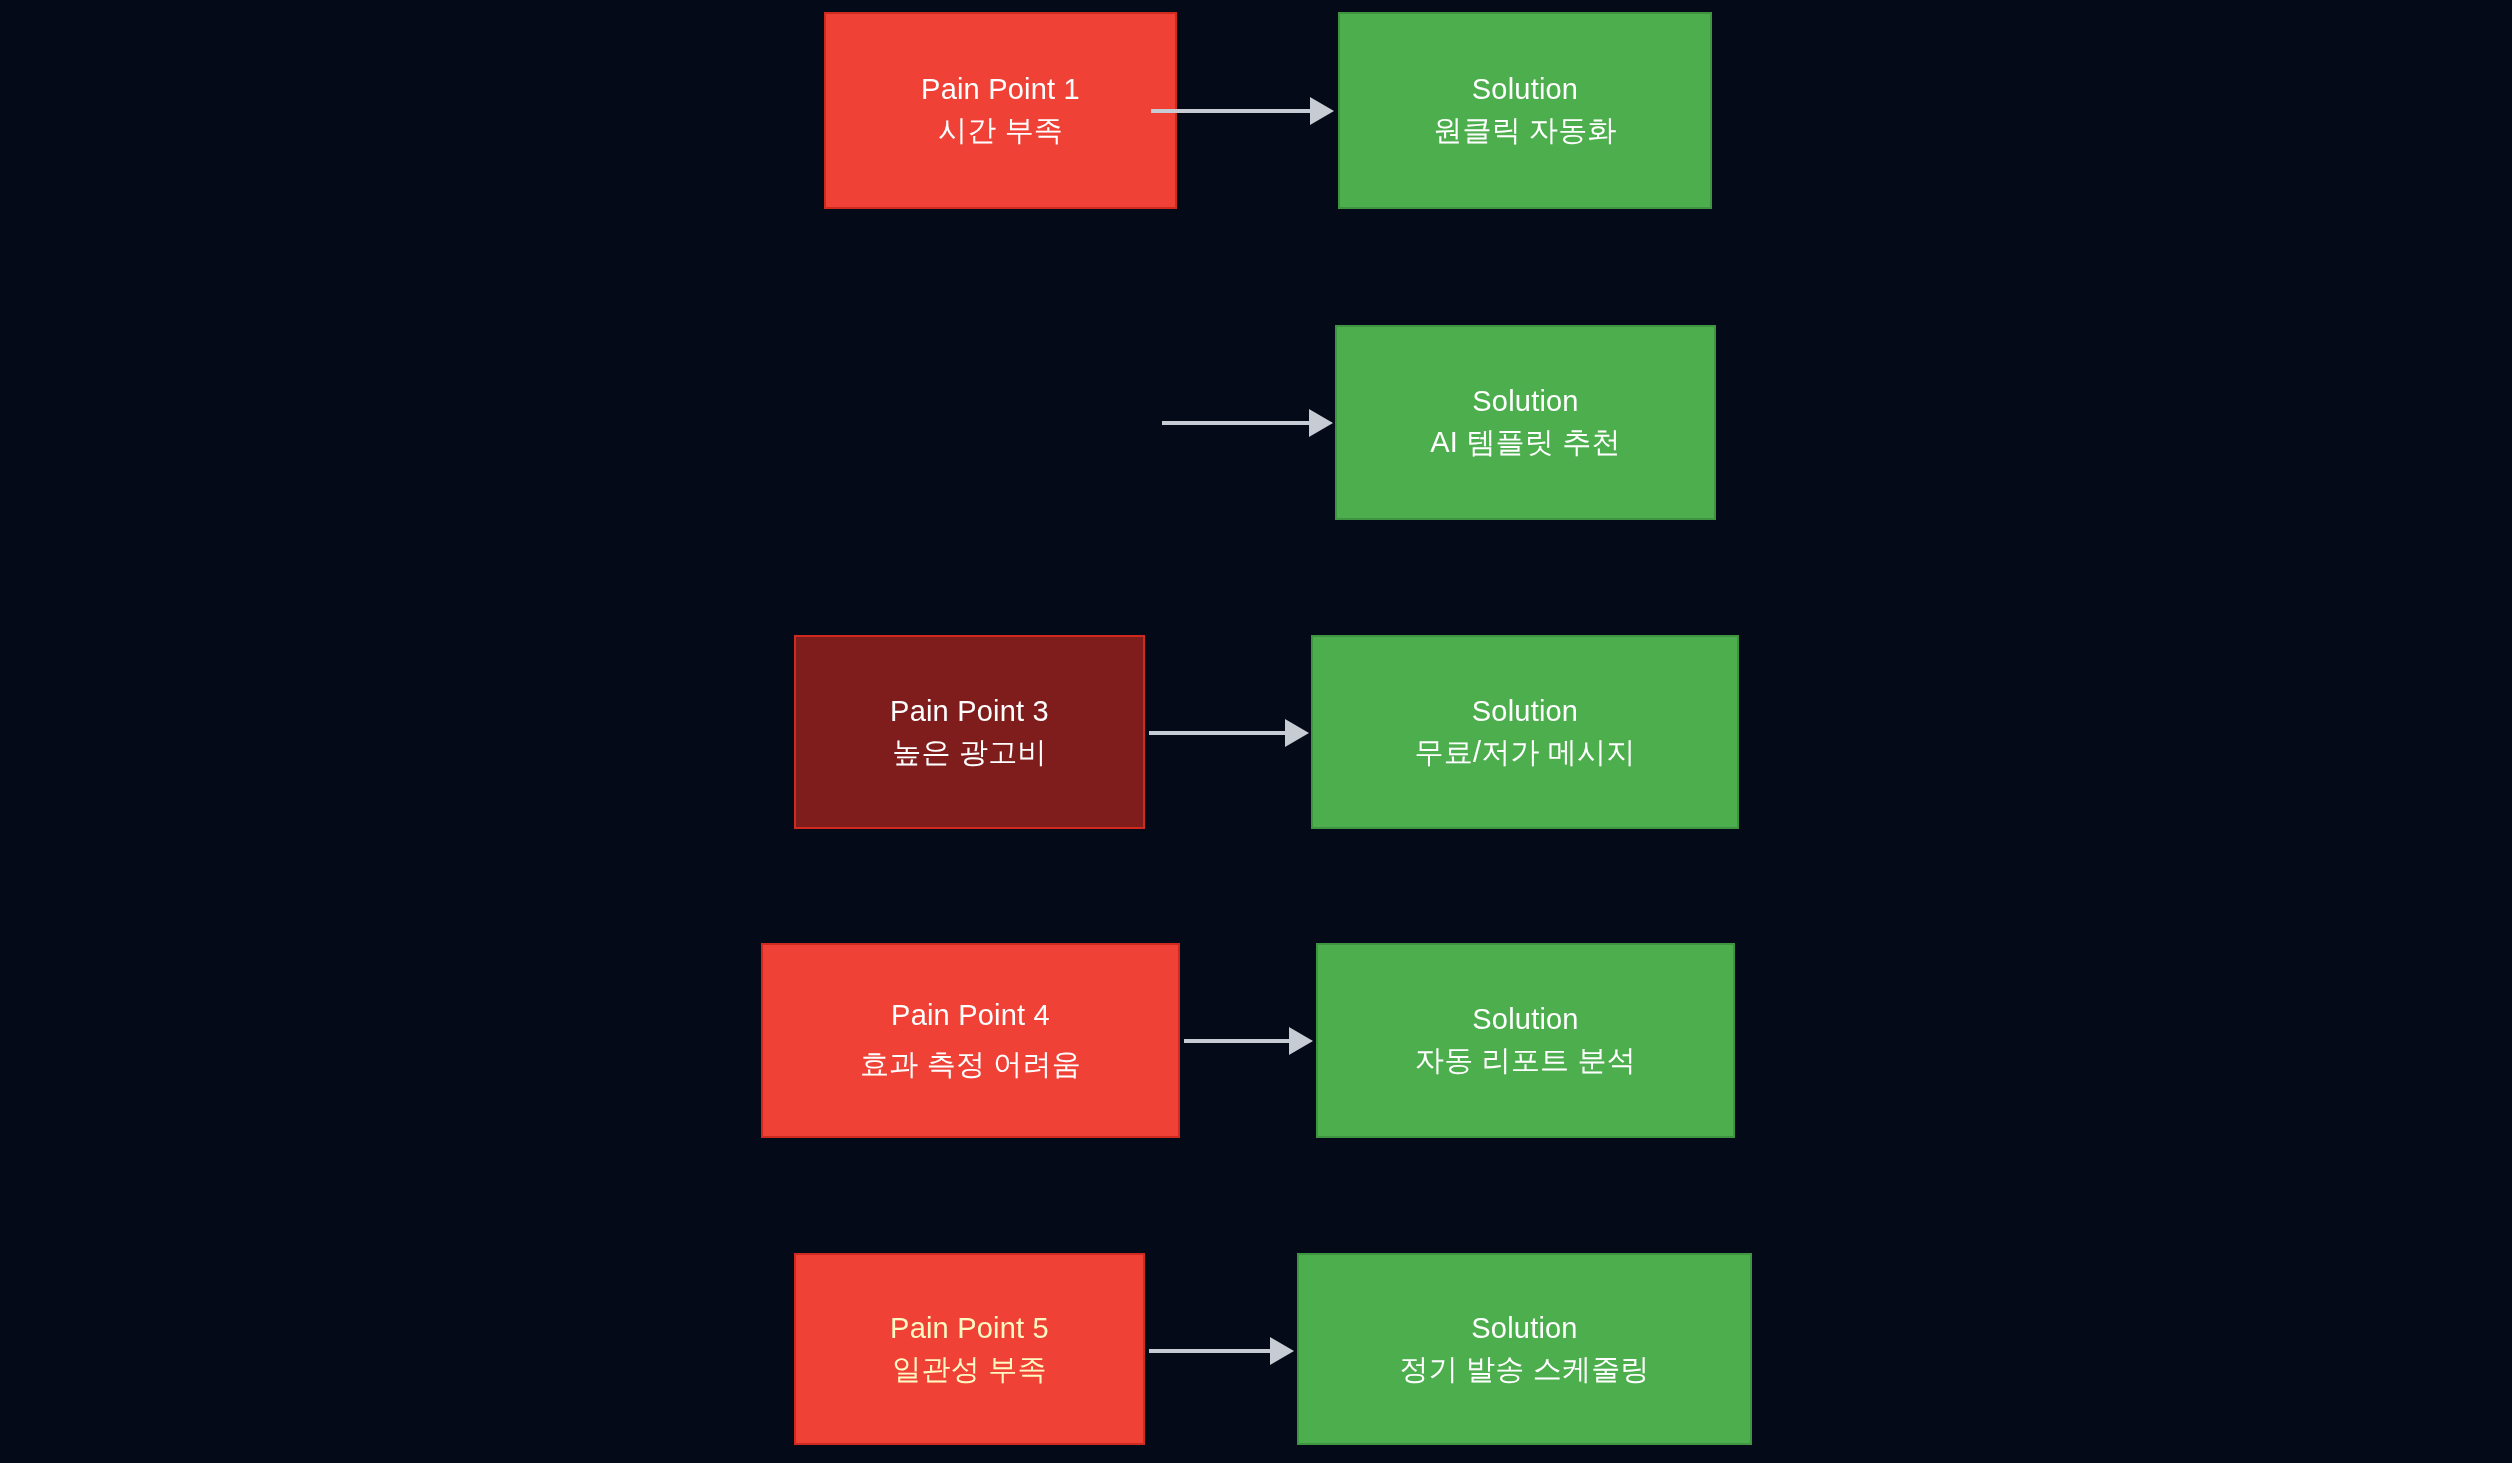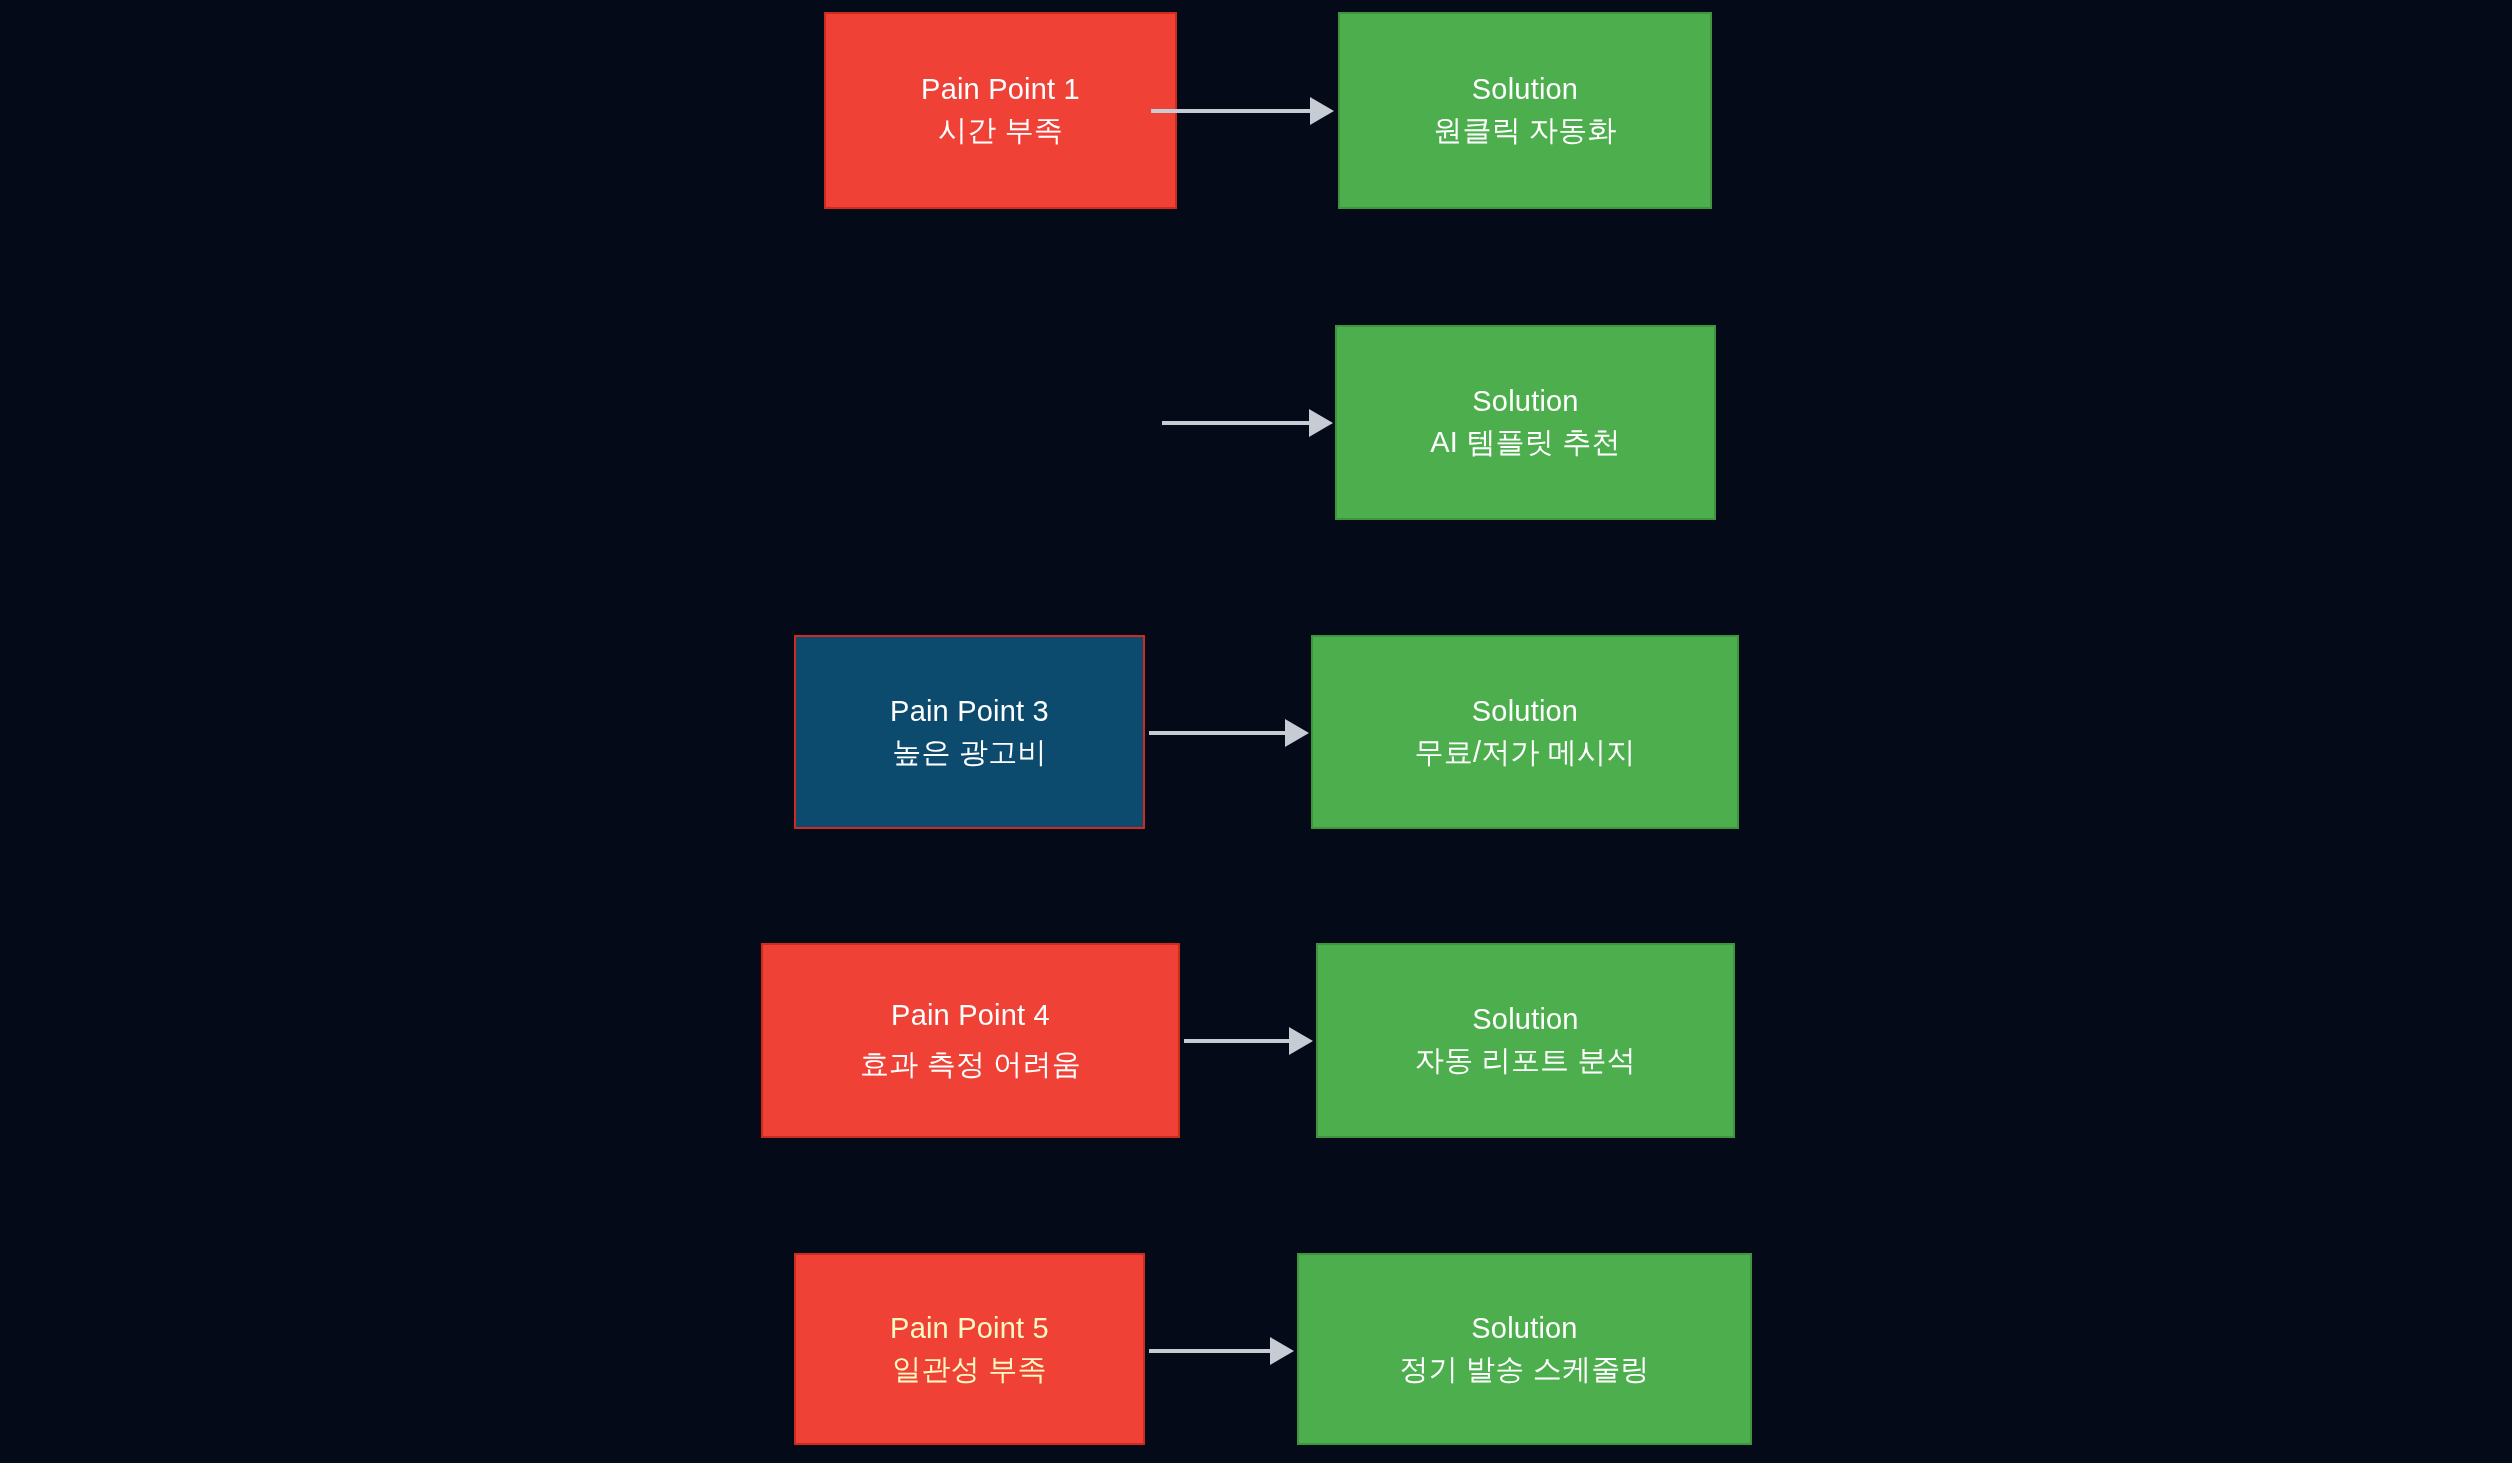--- a/index.html
+++ b/index.html
@@ -85,21 +85,21 @@
       <span class="line2">원클릭 자동화</span>
     </div>
     <div class="edge" style="left: 1162px; top: 423px; width: 171px;">
       <div class="shaft" style="width: 149px; background: rgb(198, 203, 212);"></div>
       <div class="head" style="left: 147px; border-left-color: rgb(198, 203, 212);"></div>
     </div>
     <div class="node solution" style="left: 1335px; top: 325px; width: 381px; height: 195px; background: rgb(76, 174, 76); border-color: rgb(63, 148, 64); color: rgb(255, 255, 255);">
       <span class="line1">Solution</span>
       <span class="line2">AI 템플릿 추천</span>
     </div>
-    <div class="node pain" style="left: 794px; top: 635px; width: 351px; height: 194px; background: #0c4a6e; border-color: rgb(207, 42, 32); color: rgb(255, 255, 255);">
+    <div class="node pain" style="left: 794px; top: 635px; width: 351px; height: 194px; background: #7f1d1d; border-color: rgb(207, 42, 32); color: rgb(255, 255, 255);">
       <span class="line1">Pain Point 3</span>
       <span class="line2">높은 광고비</span>
     </div>
     <div class="edge" style="left: 1149px; top: 733px; width: 160px;">
       <div class="shaft" style="width: 138px; background: rgb(198, 203, 212);"></div>
       <div class="head" style="left: 136px; border-left-color: rgb(198, 203, 212);"></div>
     </div>
     <div class="node solution" style="left: 1311px; top: 635px; width: 428px; height: 194px; background: rgb(76, 174, 76); border-color: rgb(63, 148, 64); color: rgb(255, 255, 255);">
       <span class="line1">Solution</span>
       <span class="line2">무료/저가 메시지</span>

